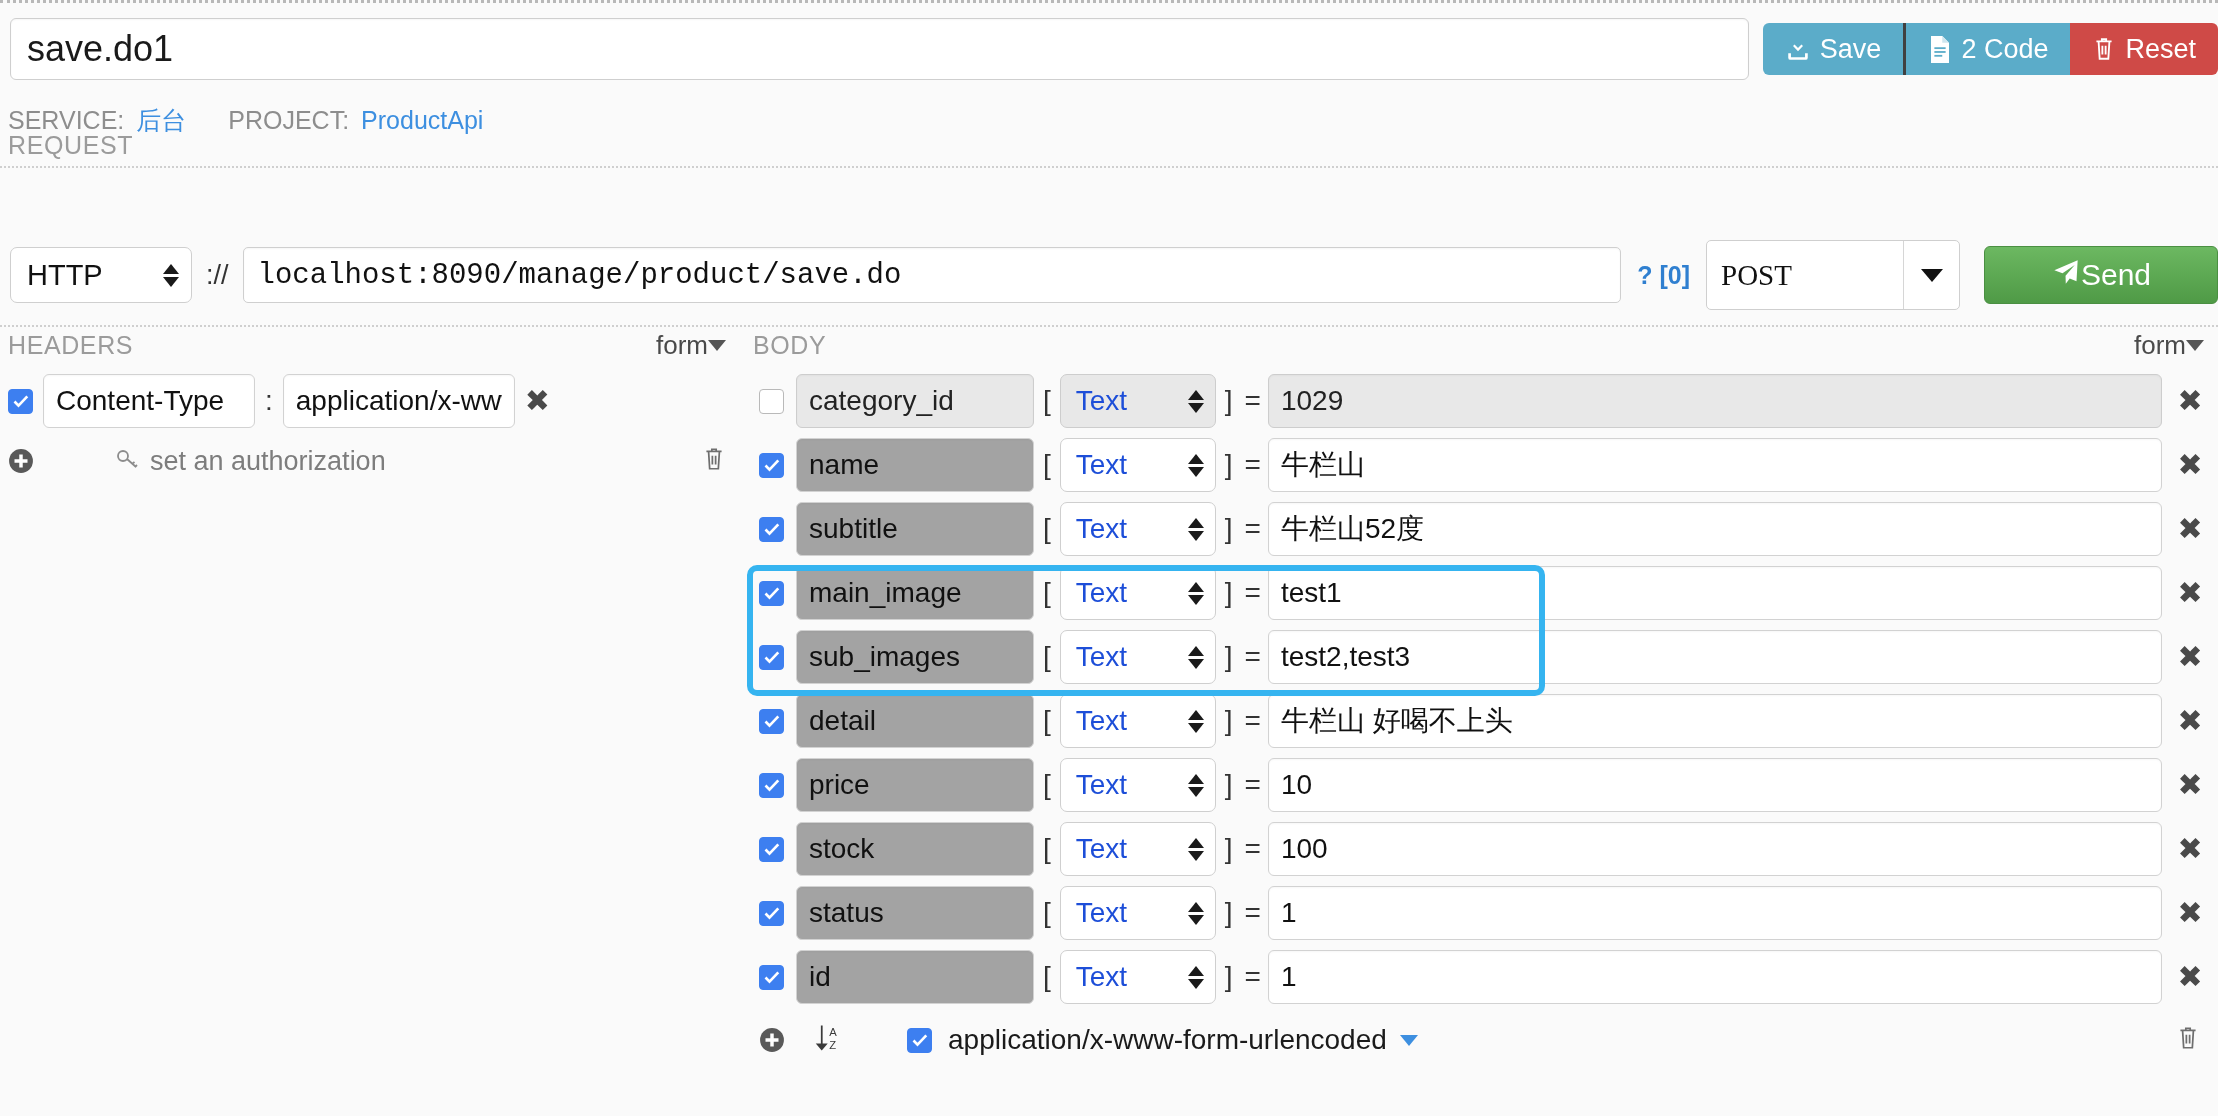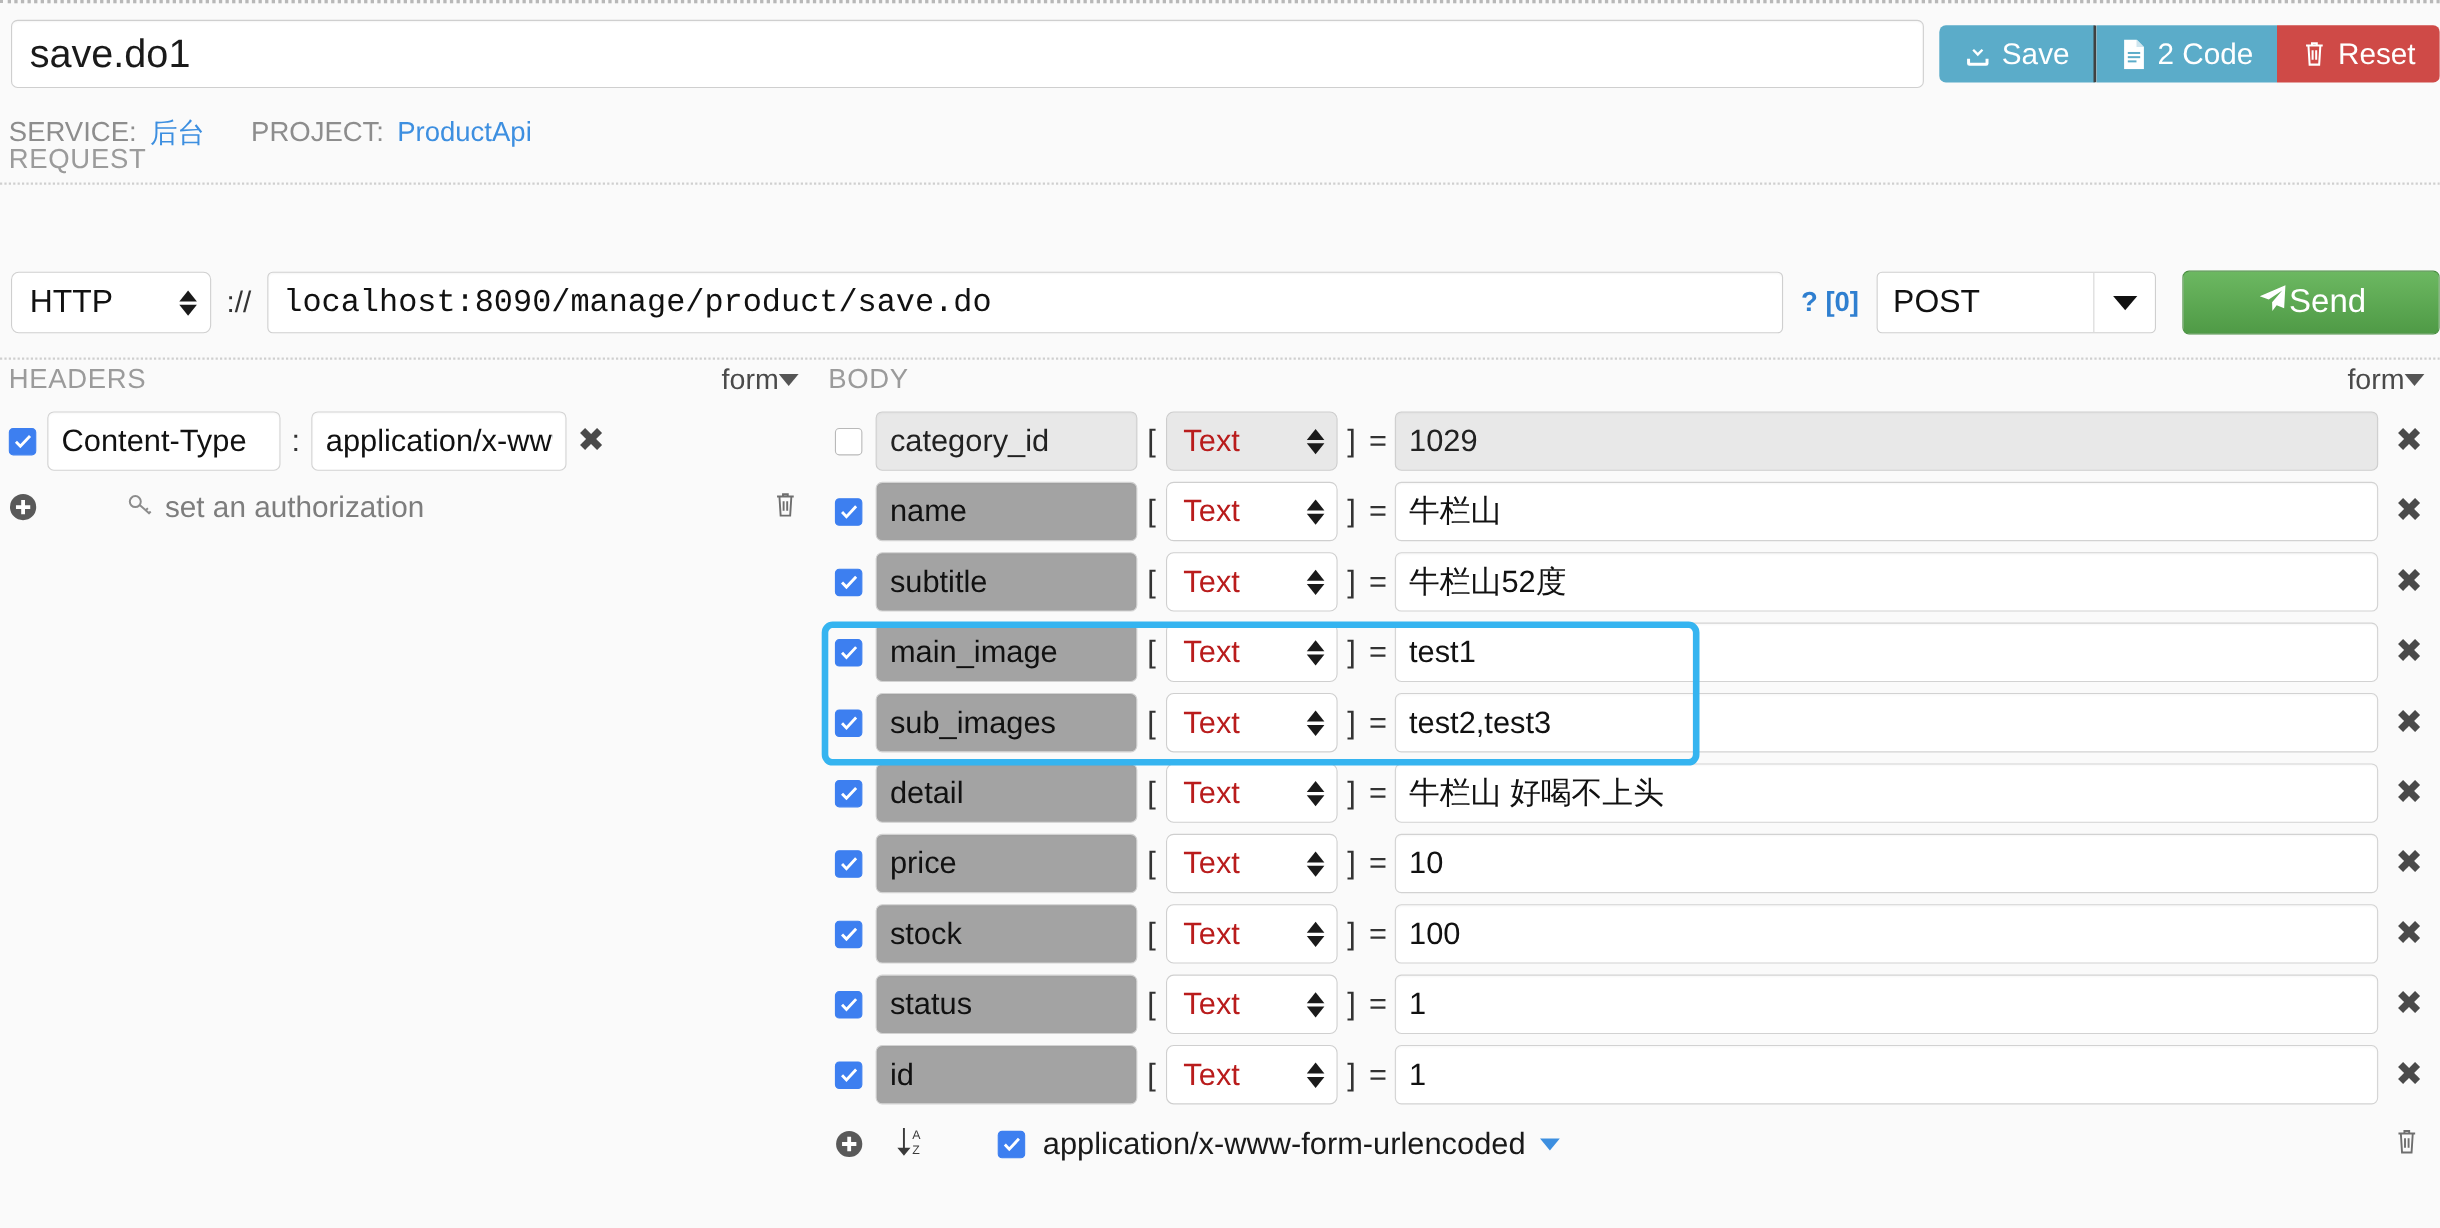--- a/index.html
+++ b/index.html
@@ -102,23 +102,23 @@
     background: #fff; font-size: 29px; color: #111;
     padding: 0 14px; outline: none;
     font-family: Liberation Mono, monospace;
     box-shadow: inset 0 1px 2px rgba(0,0,0,.04);
   }
   .qmark {
     font-size: 25px; color: #2f7fd0; font-weight: bold;
     margin: 0 16px; white-space: nowrap;
   }
   .method-wrap {
-    display: flex; height: 56px;
+    display: flex; height: 70px;
     border: 1px solid #cfcfcf; border-radius: 5px;
-    background: #fff; overflow: hidden;
+    background: #fff; overflow: hidden; font-family: Liberation Serif, serif;
   }
   .method-val {
     width: 196px; display: flex; align-items: center;
     font-size: 29px; color: #111; padding-left: 14px;
   }
   .method-caret {
     width: 56px; border-left: 1px solid #d6d6d6;
     display: flex; align-items: center; justify-content: center;
   }
   .caret-dn {
@@ -214,21 +214,21 @@
     font-family: "Liberation Sans", sans-serif;
     box-shadow: inset 0 1px 2px rgba(0,0,0,.035);
   }
   .bracket { font-size: 28px; color: #333; margin: 0 9px; }
   .btype {
     width: 156px; height: 54px;
     border: 1px solid #cfcfcf; border-radius: 7px;
     background: #fff; display: flex; align-items: center;
     padding: 0 11px 0 15px; position: relative;
   }
-  .btype .t { flex: 1; font-size: 28px; color: #b91c1c; }
+  .btype .t { flex: 1; font-size: 28px; color: #1d4ed8; }
   .eq { font-size: 28px; color: #333; margin: 0 7px 0 3px; }
   .bval {
     flex: 1; height: 54px;
     border: 1px solid #d2d2d2; border-radius: 6px;
     background: #fff; font-size: 28px; color: #111;
     padding: 0 12px; outline: none;
     font-family: "Liberation Sans", sans-serif;
     box-shadow: inset 0 1px 2px rgba(0,0,0,.035);
   }
   .bx { width: 56px; text-align: center; }

